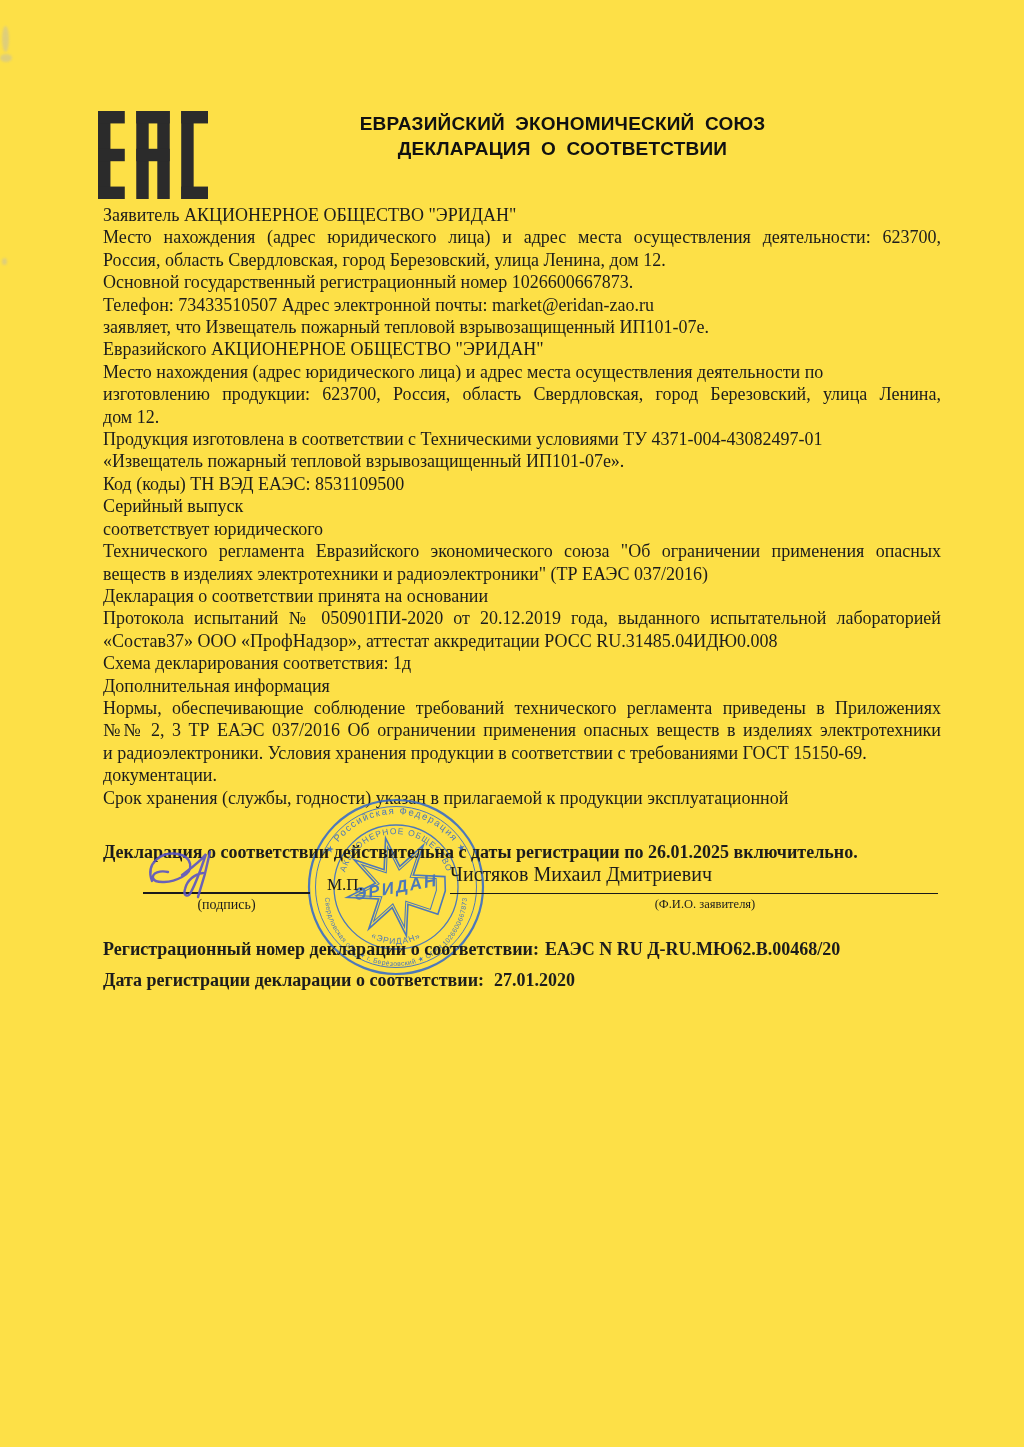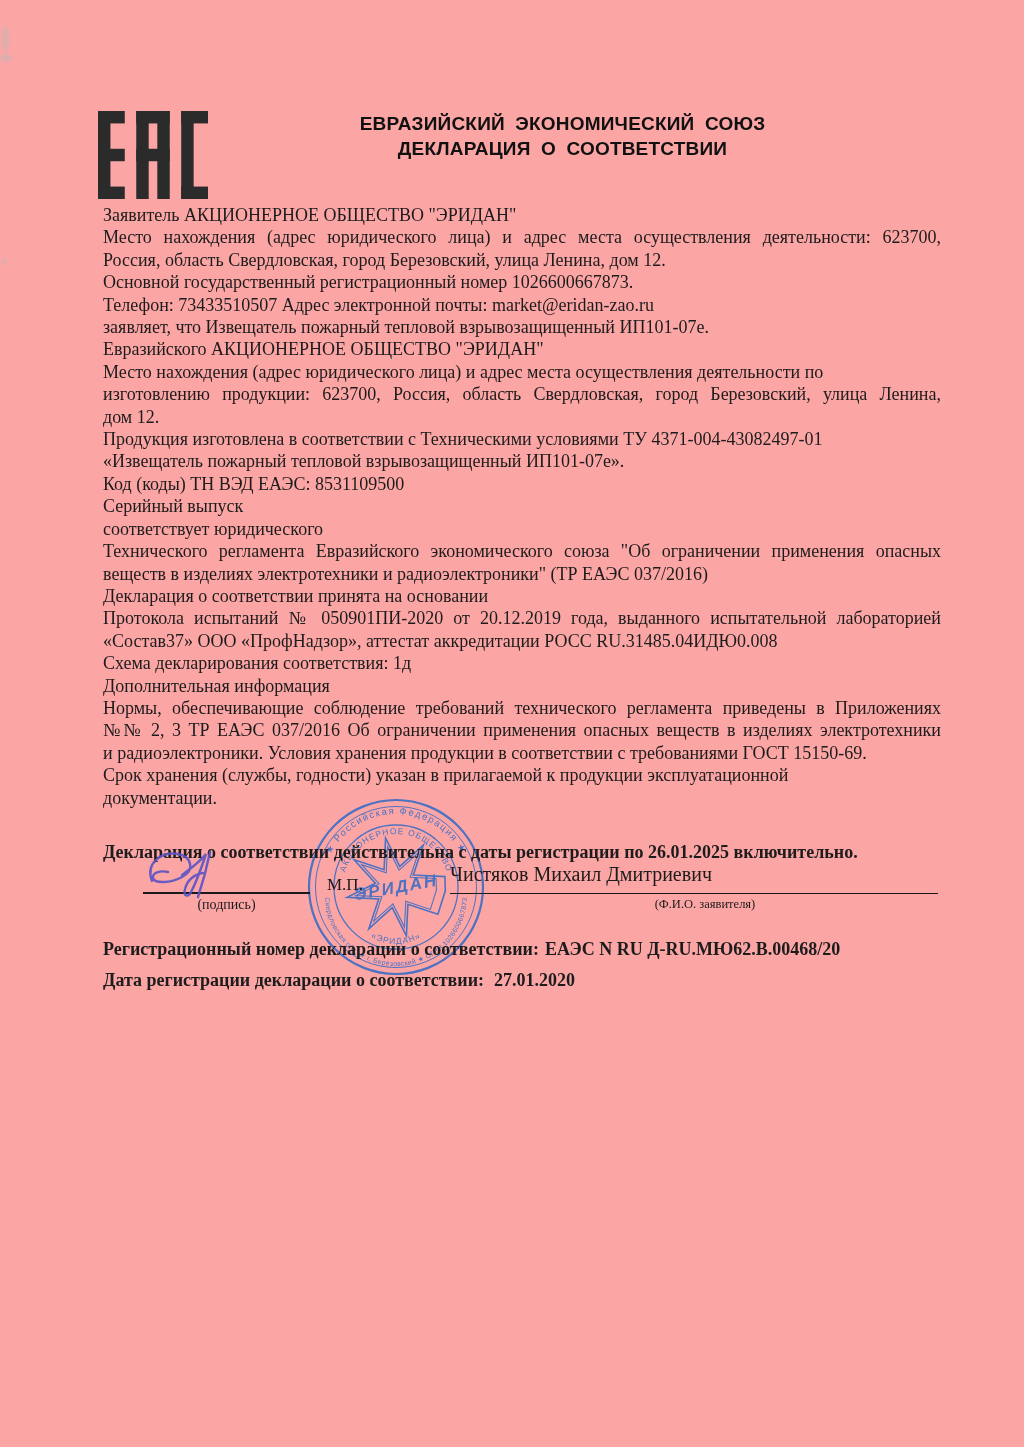--- a/index.html
+++ b/index.html
@@ -1,18 +1,18 @@
 <!DOCTYPE html>
 <html><head>
 <meta charset="utf-8">
 <style>
   html,body{margin:0;padding:0;background:#e8e8e8;}
   .page{
     position:relative;width:1024px;height:1447px;margin:0 auto;
-    background:#fca5a5;overflow:hidden;
+    background:#fde047;overflow:hidden;
     font-family:"Liberation Serif","DejaVu Serif",serif;color:#1c1c1c;
   }
   
   .speck{position:absolute;border-radius:50%;background:#b9b9b9;opacity:.45;filter:blur(1px);}
   
   .eac-logo{position:absolute;left:98px;top:110px;width:110px;height:90px;}
   .title{
     position:absolute;left:280px;top:111px;width:565px;text-align:center;
     font-family:"Liberation Sans","DejaVu Sans",sans-serif;
     font-weight:bold;font-size:19px;line-height:25px;color:#111;
@@ -92,22 +92,22 @@
       <div class="bl j">Технического регламента Евразийского экономического союза "Об ограничении применения опасных</div>
       <div class="bl">веществ в изделиях электротехники и радиоэлектроники" (ТР ЕАЭС 037/2016)</div>
       <div class="bl"><b>Декларация о соответствии принята на основании</b></div>
       <div class="bl j">Протокола испытаний № 050901ПИ-2020 от 20.12.2019 года, выданного испытательной лабораторией</div>
       <div class="bl">«Состав37» ООО «ПрофНадзор», аттестат аккредитации РОСС RU.31485.04ИДЮ0.008</div>
       <div class="bl">Схема декларирования соответствия: 1д</div>
       <div class="bl"><b>Дополнительная информация</b></div>
       <div class="bl j">Нормы, обеспечивающие соблюдение требований технического регламента приведены в Приложениях</div>
       <div class="bl j">№№ 2, 3 ТР ЕАЭС 037/2016 Об ограничении применения опасных веществ в изделиях электротехники</div>
       <div class="bl">и радиоэлектроники. Условия хранения продукции в соответствии с требованиями ГОСТ 15150-69.</div>
+      <div class="bl">документации.</div>
       <div class="bl">Срок хранения (службы, годности) указан в прилагаемой к продукции эксплуатационной</div>
-      <div class="bl">документации.</div>
     </div>
 
   <div class="validity">Декларация о соответствии действительна с даты регистрации по 26.01.2025 включительно.</div>
 
   <svg class="stamp" viewBox="0 0 184 184">
     <defs>
       <path id="arc-outer-top" d="M 19 92 A 73 73 0 1 1 165 92"></path>
       <path id="arc-outer-bottom" d="M 21 100 A 71 71 0 1 0 163 100"></path>
       <path id="arc-inner-top" d="M 39 92 A 53 53 0 1 1 145 92"></path>
       <path id="arc-inner-bottom" d="M 41 98 A 51 51 0 1 0 143 98"></path>

